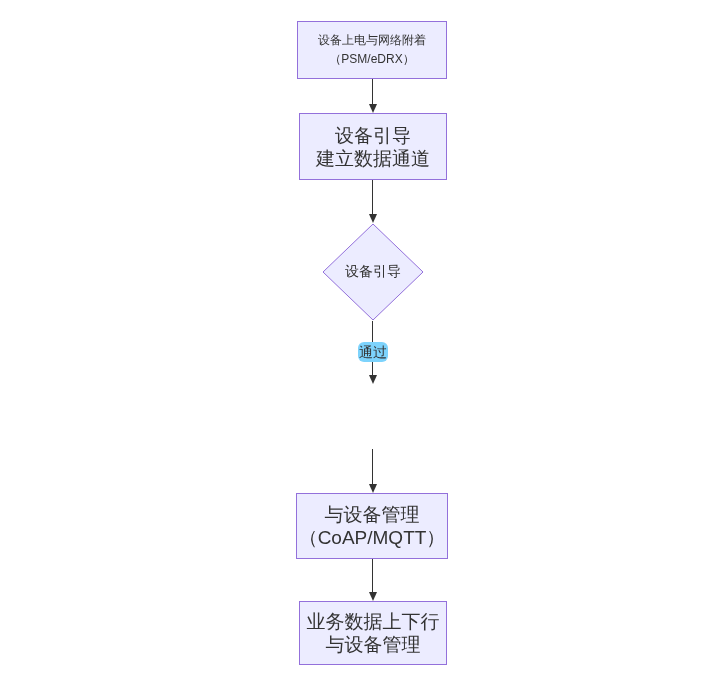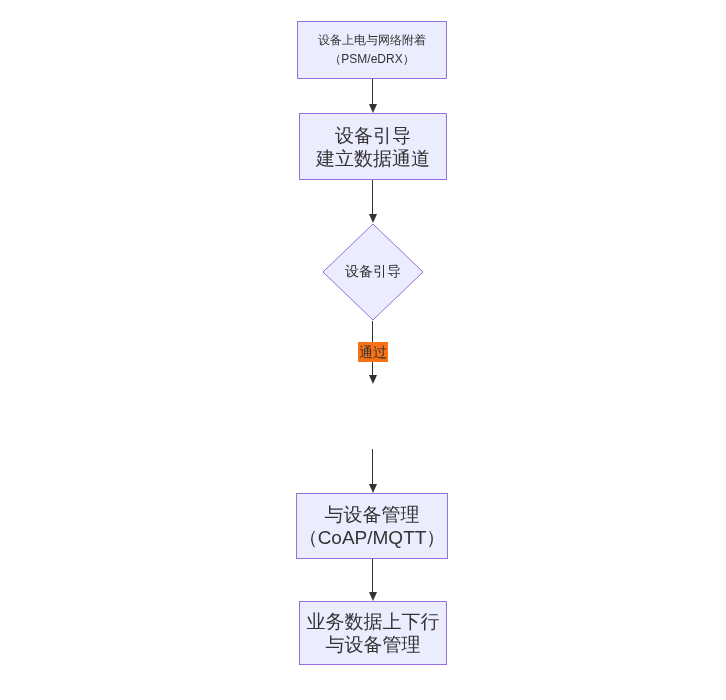--- a/index.html
+++ b/index.html
@@ -61,27 +61,28 @@
   #edge-1 { top: 79px;  height: 34px; }
   #edge-2 { top: 180px; height: 43px; }
   #edge-3 { top: 321px; height: 63px; }
   #edge-4 { top: 449px; height: 44px; }
   #edge-5 { top: 559px; height: 42px; }
 
   .edge-label {
     position: absolute;
     left: 373px; top: 342px;
     transform: translateX(-50%);
-    background: #f97316;
+    background: #7dd3fc;
     color: #333333;
     font-size: 14px;
     line-height: 20px;
     padding: 0 1px;
     white-space: nowrap;
     z-index: 2;
+    border-radius: 6px;
   }
 </style>
 </head>
 <body>
 
 <div class="canvas">
 
   <div class="node" id="node-power-attach">
     <span>设备上电与网络附着</span>
     <span>（PSM/eDRX）</span>

